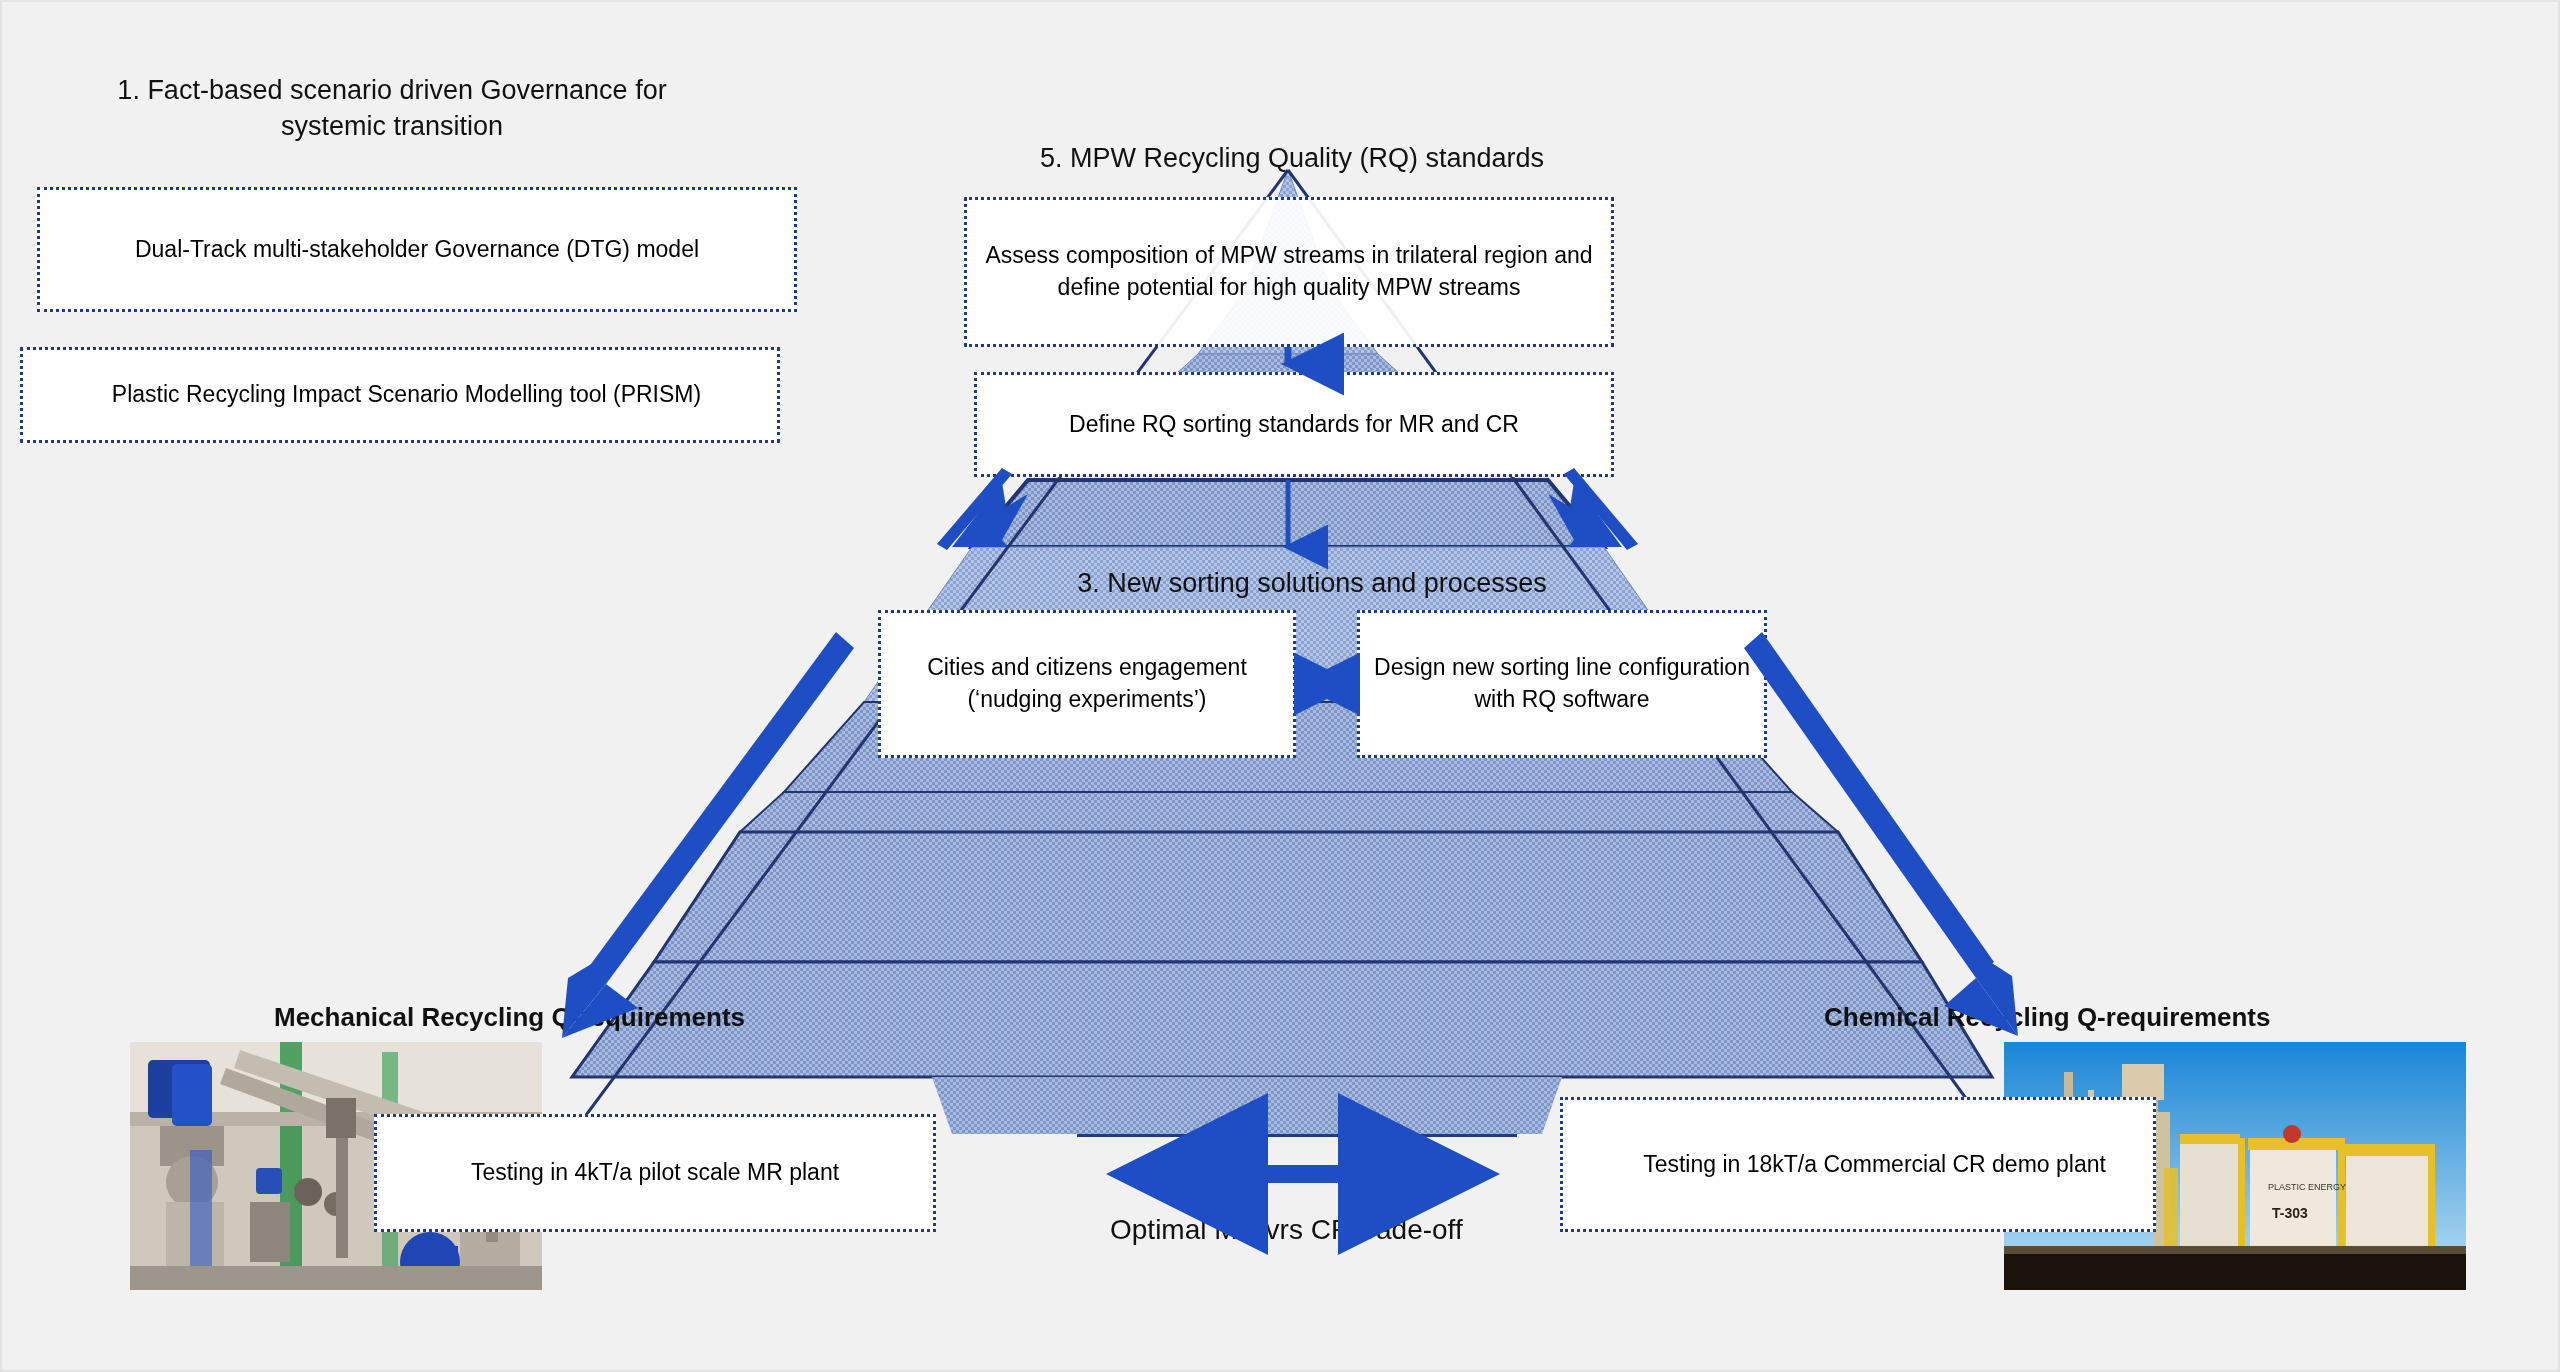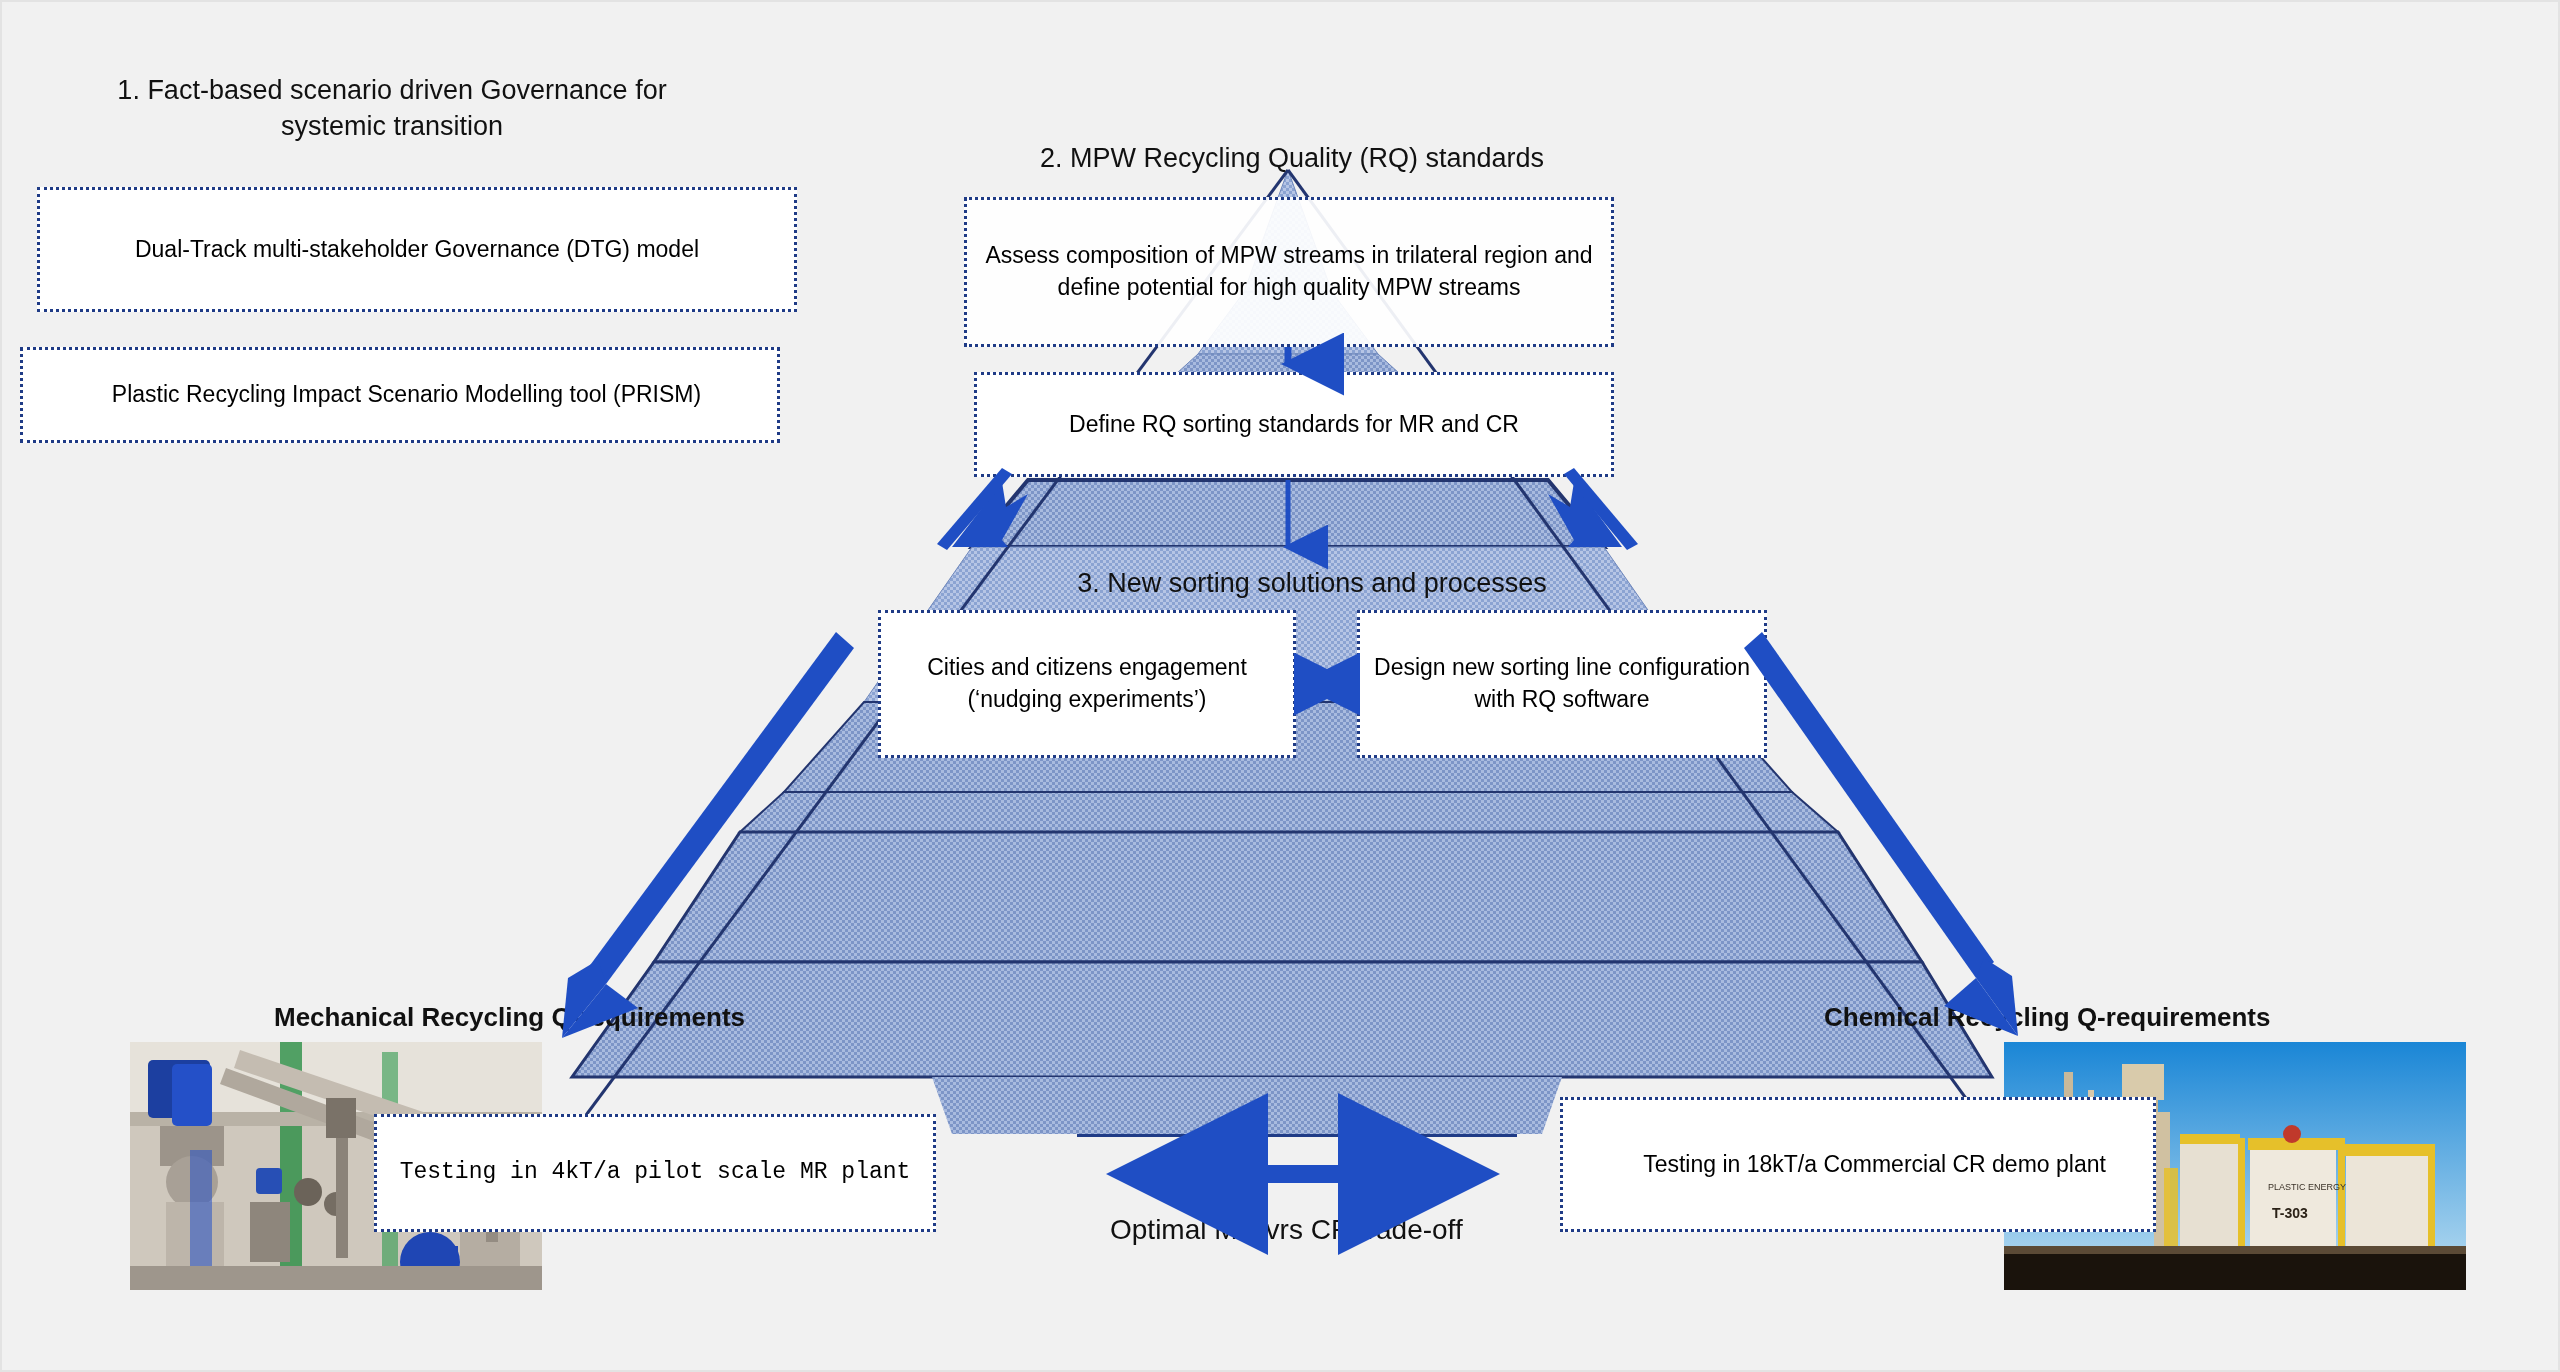--- a/index.html
+++ b/index.html
@@ -120,21 +120,21 @@
 
     <line x1="1286" y1="168" x2="1990" y2="1132" stroke="#23356f" stroke-width="3"></line>
   </svg>
 
   <div class="heading" style="left:70px;top:70px;width:640px;">1. Fact-based scenario driven Governance for systemic transition</div>
 
   <div class="dbox" style="left:35px;top:185px;width:760px;height:125px;">Dual-Track multi-stakeholder Governance (DTG) model</div>
 
   <div class="dbox" style="left:18px;top:345px;width:760px;height:96px;padding-left:27px;">Plastic Recycling Impact Scenario Modelling tool (PRISM)</div>
 
-  <div class="heading" style="left:940px;top:138px;width:700px;">2. MPW Recycling Quality (RQ) standards</div>
+  <div class="heading" style="left:940px;top:138px;width:700px;">5. MPW Recycling Quality (RQ) standards</div>
 
   <div class="dbox" style="left:962px;top:195px;width:650px;height:150px;background:rgba(255,255,255,0.92);">Assess composition of MPW streams in trilateral region and define potential for high quality MPW streams</div>
 
   <div class="dbox" style="left:972px;top:370px;width:640px;height:105px;">Define  RQ sorting standards for MR and CR</div>
 
   <div class="heading" style="left:910px;top:563px;width:800px;">3. New sorting solutions and processes</div>
 
   <div class="dbox" style="left:876px;top:608px;width:418px;height:148px;">Cities and citizens engagement (‘nudging experiments’)</div>
 
   <div class="dbox" style="left:1355px;top:608px;width:410px;height:148px;">Design new sorting line configuration with RQ software</div>
@@ -198,21 +198,21 @@
       <text x="264" y="148" font-size="9" fill="#3b3228" font-family="'Liberation Sans',sans-serif">PLASTIC ENERGY</text>
       <text x="268" y="176" font-size="14" font-weight="bold" fill="#2b2217" font-family="'Liberation Sans',sans-serif">T-303</text>
       <rect x="0" y="204" width="462" height="8" fill="#5b4a36"></rect>
     </svg>
   </div>
 
   <div class="caption" style="left:272px;top:1000px;">Mechanical Recycling Q-requirements</div>
 
   <div class="caption" style="left:1822px;top:1000px;">Chemical Recycling Q-requirements</div>
 
-  <div class="dbox" style="left:372px;top:1112px;width:562px;height:118px;font-family:Liberation Mono, monospace;">Testing in 4kT/a pilot scale MR plant</div>
+  <div class="dbox" style="left:372px;top:1112px;width:562px;height:118px;">Testing in 4kT/a pilot scale MR plant</div>
 
   <div class="dbox" style="left:1558px;top:1095px;width:596px;height:135px;padding-left:47px;">Testing in 18kT/a Commercial CR demo plant</div>
 
   <div class="caption" style="left:1108px;top:1212px;font-weight:normal;font-size:28px;color:#111;">Optimal MR vrs CR trade-off</div>
 
   <svg id="arrows" viewBox="0 0 2560 1372" preserveAspectRatio="none">
     <defs>
       <marker id="mk-down" markerWidth="9" markerHeight="9" refX="4.5" refY="8" orient="auto">
         <polygon points="0,0 9,0 4.5,9" fill="#1f4ec4"></polygon>
       </marker>

